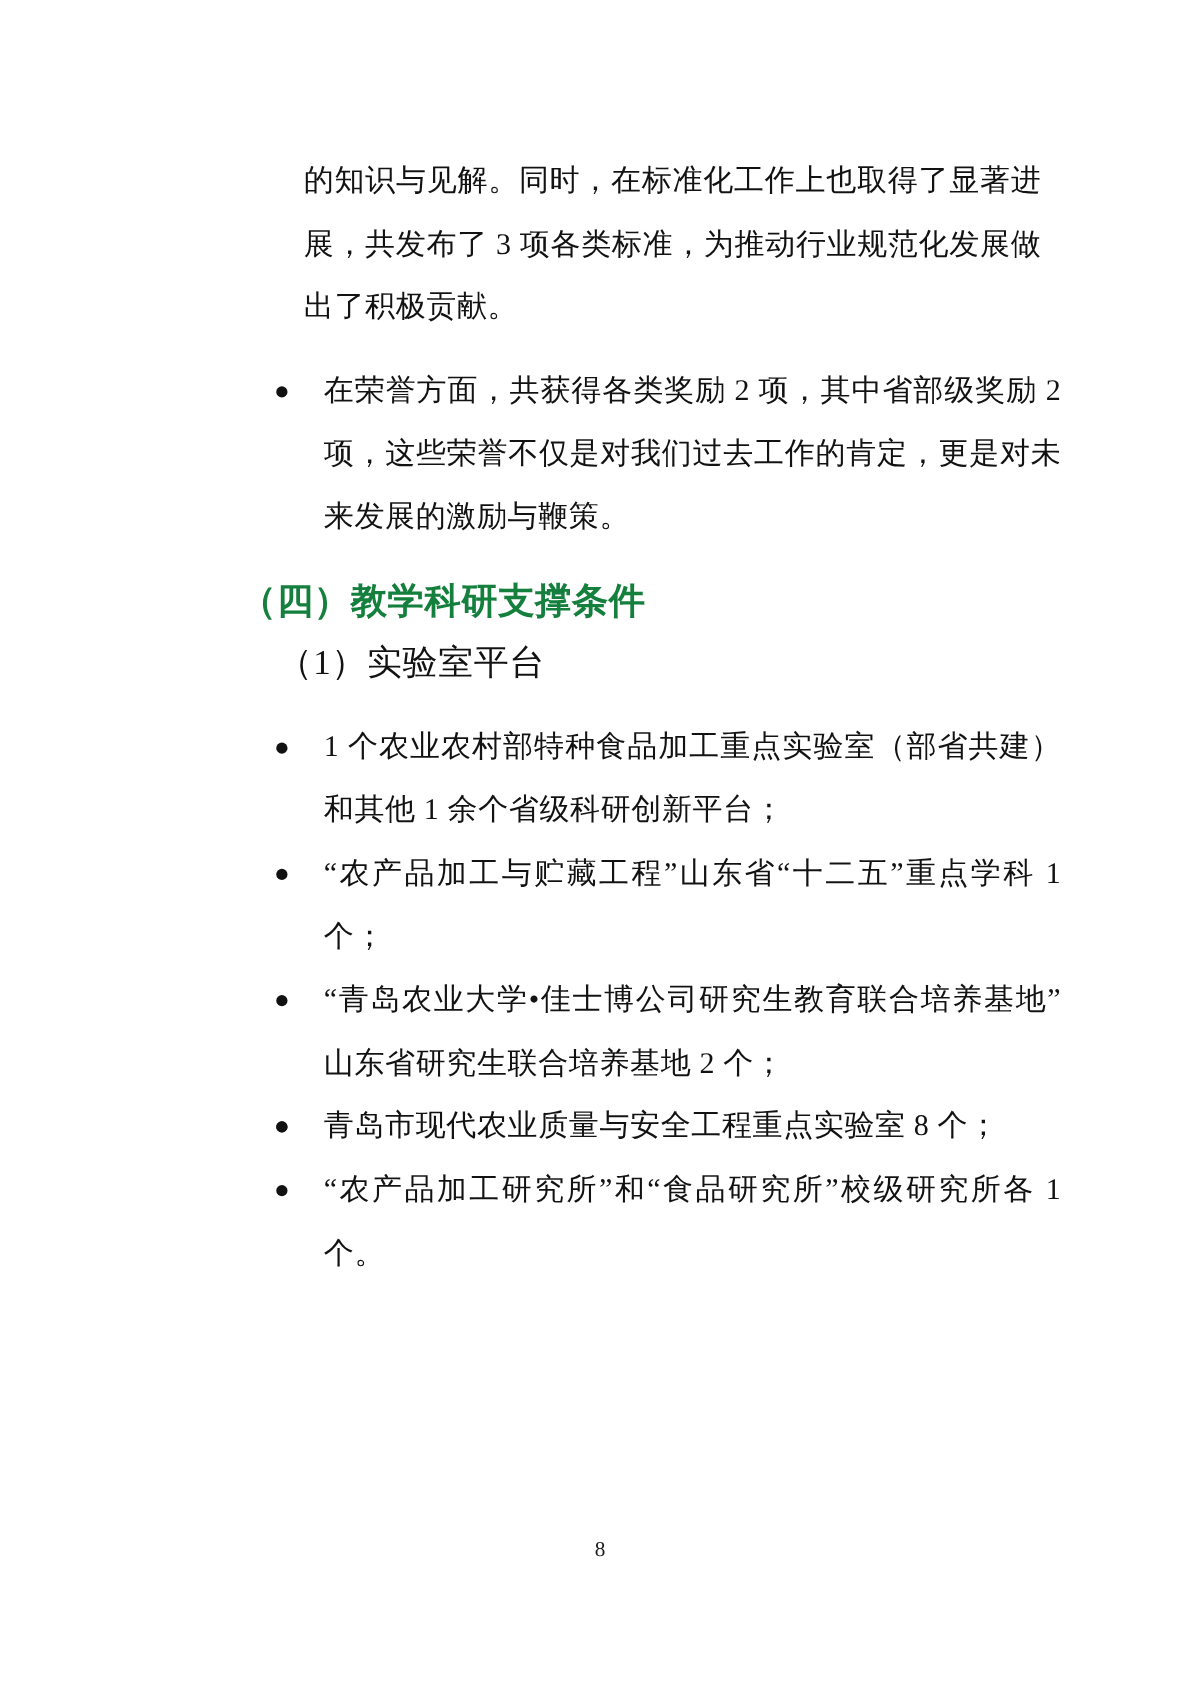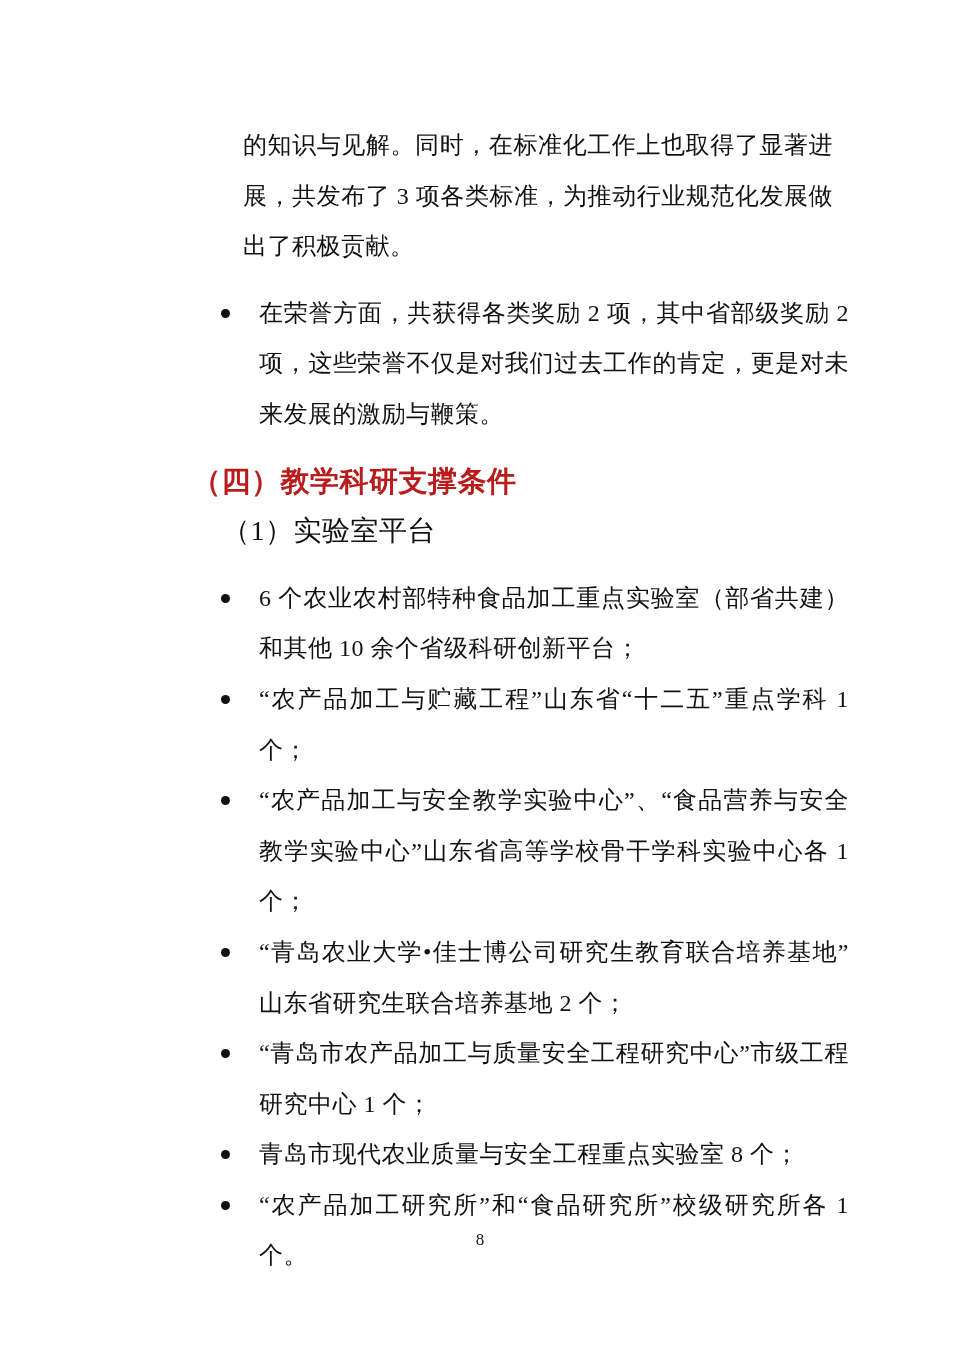--- a/index.html
+++ b/index.html
@@ -51,21 +51,21 @@
     height: 9px;
     background: #111111;
     border-radius: 50%;
   }
   .section-heading {
     margin: 0 0 0 192px;
     font-size: 29px;
     font-weight: bold;
     line-height: 50.6px;
     letter-spacing: 0.5px;
-    color: #b91c1c;
+    color: #15803d;
   }
   .sub-heading {
     margin: 0 0 0 222px;
     font-size: 28px;
     font-weight: normal;
     line-height: 50.6px;
     letter-spacing: 0.5px;
   }
   .page-number {
     position: absolute;
@@ -93,37 +93,32 @@
       </li>
     </ul>
 
     <h2 class="section-heading">（四）教学科研支撑条件</h2>
 
     <p class="sub-heading">（1）实验室平台</p>
 
     <ul class="bullet-list body-text">
       <li>
         <span class="bullet-dot"></span>
-        <span>6 个农业农村部特种食品加工重点实验室（部省共建）和其他 10 余个省级科研创新平台；</span>
+        <span>1 个农业农村部特种食品加工重点实验室（部省共建）和其他 1 余个省级科研创新平台；</span>
       </li>
       <li>
         <span class="bullet-dot"></span>
         <span>“农产品加工与贮藏工程”山东省“十二五”重点学科 1 个；</span>
       </li>
       <li>
         <span class="bullet-dot"></span>
-        <span>“农产品加工与安全教学实验中心”、“食品营养与安全教学实验中心”山东省高等学校骨干学科实验中心各 1 个；</span>
-      </li>
-      <li>
-        <span class="bullet-dot"></span>
         <span>“青岛农业大学•佳士博公司研究生教育联合培养基地”山东省研究生联合培养基地 2 个；</span>
       </li>
       <li>
         <span class="bullet-dot"></span>
-        <span>“青岛市农产品加工与质量安全工程研究中心”市级工程研究中心 1 个；</span>
       </li>
       <li>
         <span class="bullet-dot"></span>
         <span>青岛市现代农业质量与安全工程重点实验室 8 个；</span>
       </li>
       <li>
         <span class="bullet-dot"></span>
         <span>“农产品加工研究所”和“食品研究所”校级研究所各 1 个。</span>
       </li>
 

